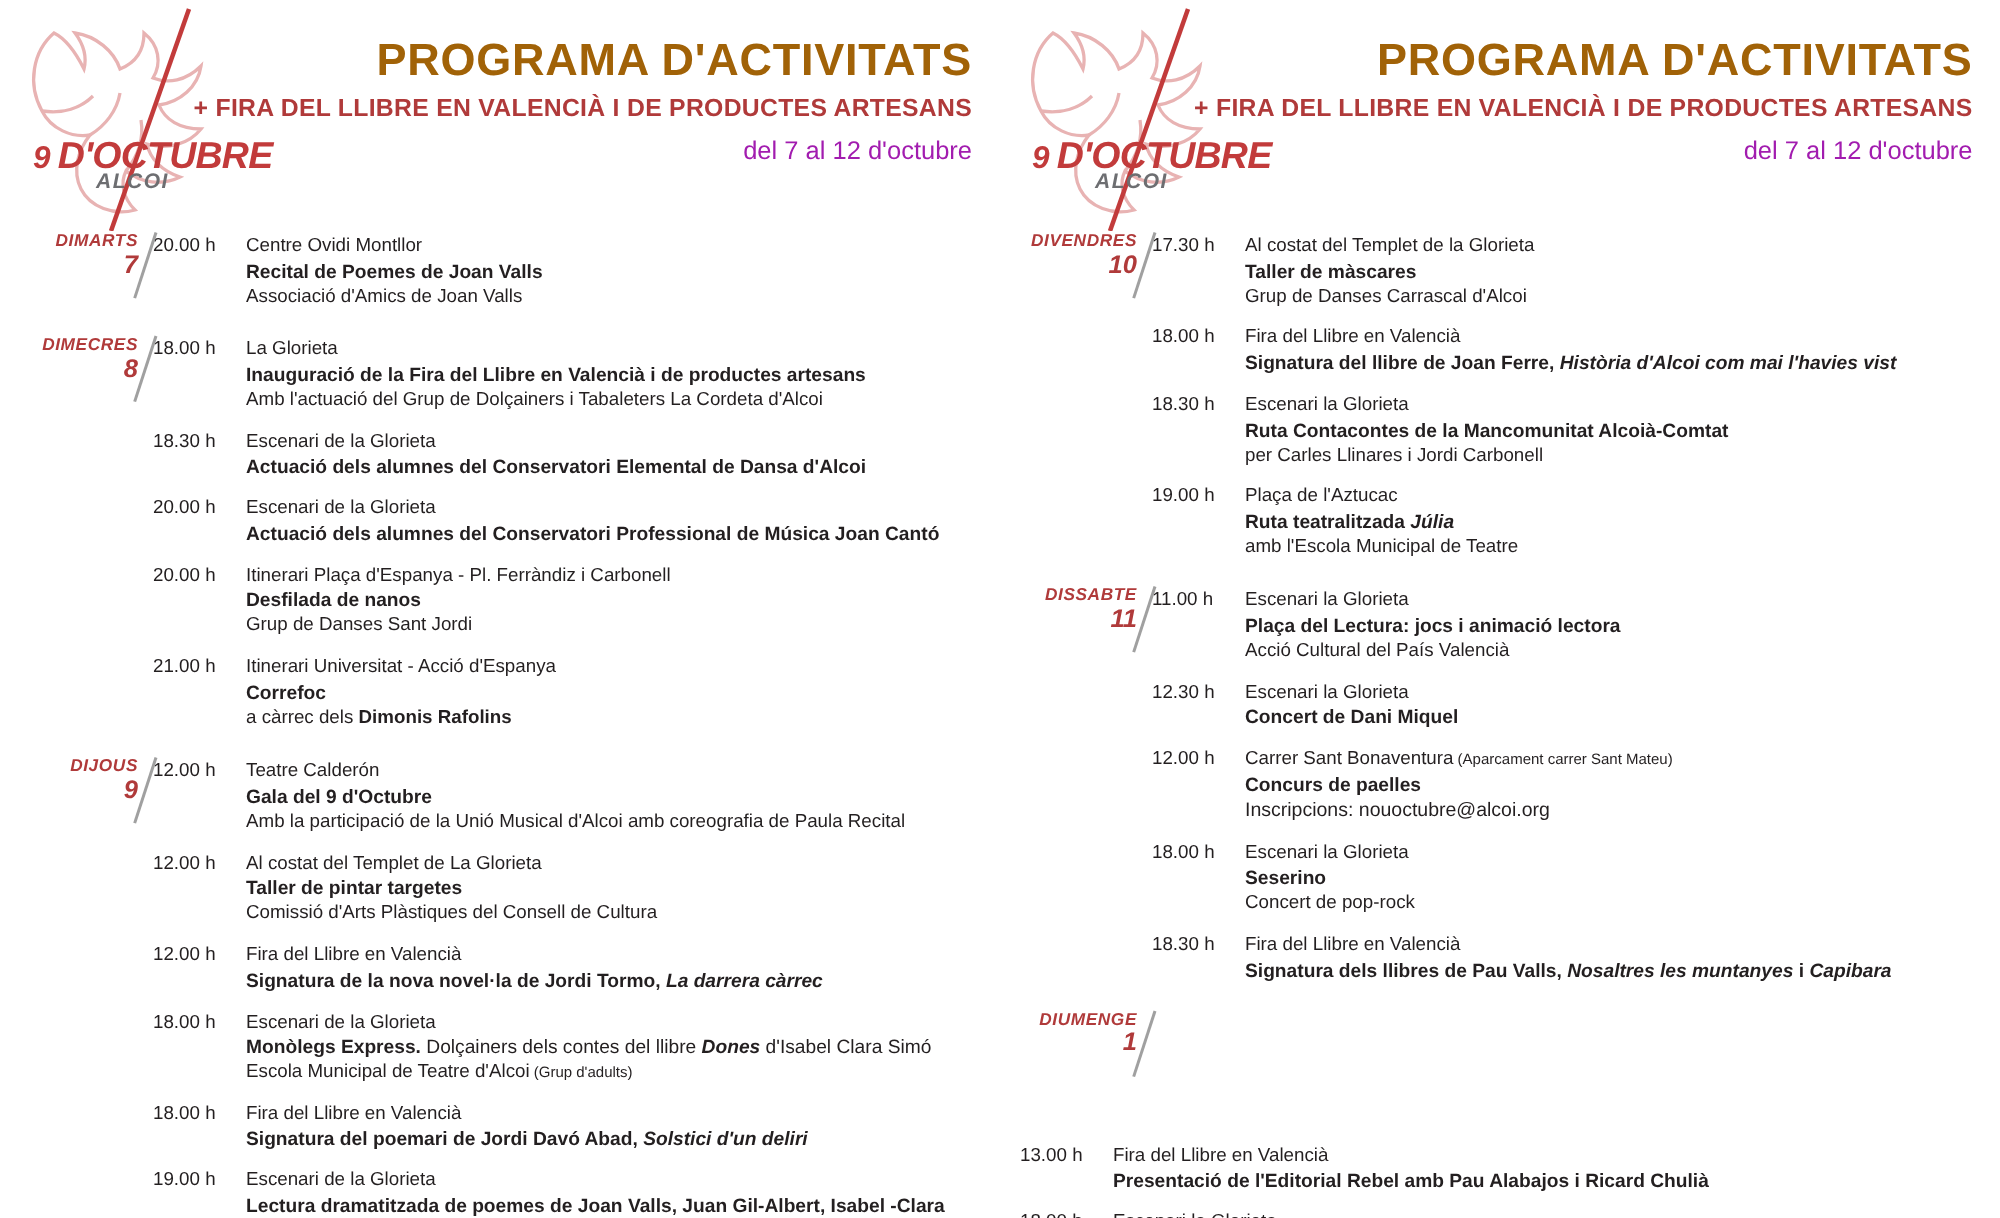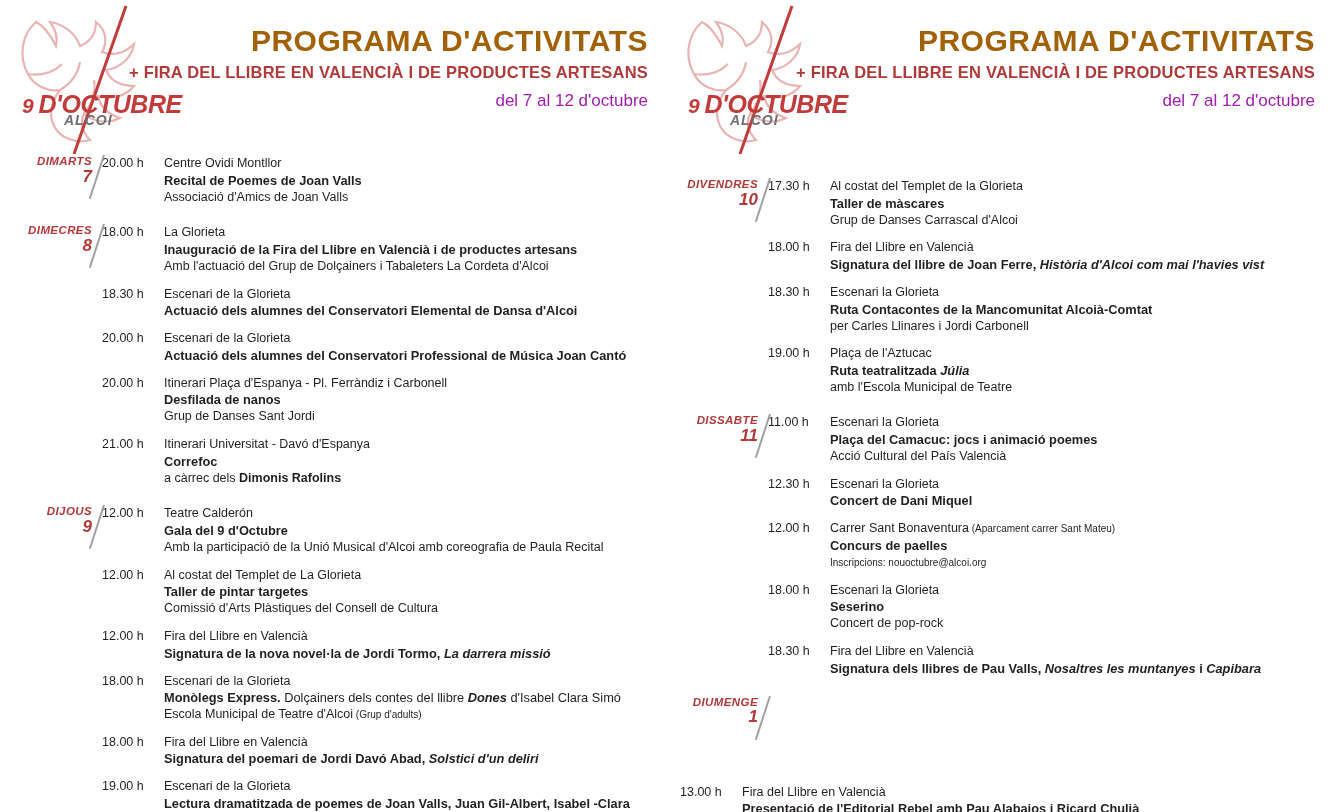--- a/index.html
+++ b/index.html
@@ -75,21 +75,21 @@
     font-size:12.5px;color:#231f20;padding-top:1px;
   }
   .edetail{flex:1;line-height:1.33;}
   .eplace{font-size:12.5px;color:#231f20;}
   .etitle{font-size:12.8px;font-weight:bold;color:#231f20;}
   .etitle em{font-style:italic;}
   .etitle span.reg{font-weight:normal;}
   .eextra{font-size:12.5px;color:#231f20;}
   .eextra b{font-weight:bold;}
   .small{font-size:10px;}
-  .tiny{font-size:10px;}
+  .tiny{font-size:13px;}
 </style>
 </head>
 <body>
 
 <div class="page">
 
   <div class="panel left">
     <div class="header">
       <div class="logo">
         <svg width="175" height="150" viewBox="0 0 175 150">
@@ -163,21 +163,21 @@
               <div class="etime">20.00 h</div>
               <div class="edetail">
                 <div class="eplace">Itinerari Plaça d'Espanya - Pl. Ferràndiz i Carbonell</div>
                 <div class="etitle">Desfilada de nanos</div>
                 <div class="eextra"><span>Grup de Danses Sant Jordi</span></div>
               </div>
             </div>
             <div class="event">
               <div class="etime">21.00 h</div>
               <div class="edetail">
-                <div class="eplace">Itinerari Universitat - Davó d'Espanya</div>
+                <div class="eplace">Itinerari Universitat - Acció d'Espanya</div>
                 <div class="etitle">Correfoc</div>
                 <div class="eextra">a càrrec dels <b>Dimonis Rafolins</b></div>
               </div>
             </div>
           </div>
         </div>
         <div class="day" style="margin-top: 8px;">
           <div class="day-label">
             <div class="day-name">DIJOUS</div>
             <div class="day-num">9</div>
@@ -197,21 +197,21 @@
               <div class="edetail">
                 <div class="eplace">Al costat del Templet de La Glorieta</div>
                 <div class="etitle">Taller de pintar targetes</div>
                 <div class="eextra"><span>Comissió d'Arts Plàstiques del Consell de Cultura</span></div>
               </div>
             </div>
             <div class="event">
               <div class="etime">12.00 h</div>
               <div class="edetail">
                 <div class="eplace">Fira del Llibre en Valencià</div>
-                <div class="etitle">Signatura de la nova novel·la de Jordi Tormo, <em>La darrera missió</em></div>
+                <div class="etitle">Signatura de la nova novel·la de Jordi Tormo, <em>La darrera càrrec</em></div>
               </div>
             </div>
             <div class="event">
               <div class="etime">18.00 h</div>
               <div class="edetail">
                 <div class="eplace">Escenari de la Glorieta</div>
                 <div class="etitle">Monòlegs Express.<span class="reg"> Dolçainers dels contes del llibre </span><em>Dones</em><span class="reg"> d'Isabel Clara Simó</span></div>
                 <div class="eextra"><span>Escola Municipal de Teatre d'Alcoi<span class="small"> (Grup d'adults)</span></span></div>
               </div>
             </div>
@@ -251,21 +251,21 @@
         </div>
         <div class="logo-city">ALCOI</div>
       </div>
       <div class="head-text">
         <div class="head-title">PROGRAMA D'ACTIVITATS</div>
         <div class="head-sub">+ FIRA DEL LLIBRE EN VALENCIÀ I DE PRODUCTES ARTESANS</div>
         <div class="head-dates">del 7 al 12 d'octubre</div>
       </div>
     </div>
     <div class="agenda" id="right-agenda">
-        <div class="day" style="margin-top: 23px;">
+        <div class="day" style="margin-top: 0;">
           <div class="day-label">
             <div class="day-name">DIVENDRES</div>
             <div class="day-num">10</div>
           </div>
           <div class="slash"></div>
           <div class="events">
             <div class="event">
               <div class="etime">17.30 h</div>
               <div class="edetail">
                 <div class="eplace">Al costat del Templet de la Glorieta</div>
@@ -302,21 +302,21 @@
           <div class="day-label">
             <div class="day-name">DISSABTE</div>
             <div class="day-num">11</div>
           </div>
           <div class="slash"></div>
           <div class="events">
             <div class="event">
               <div class="etime">11.00 h</div>
               <div class="edetail">
                 <div class="eplace">Escenari la Glorieta</div>
-                <div class="etitle">Plaça del Camacuc: jocs i animació poemes</div>
+                <div class="etitle">Plaça del Lectura: jocs i animació lectora</div>
                 <div class="eextra"><span>Acció Cultural del País Valencià</span></div>
               </div>
             </div>
             <div class="event">
               <div class="etime">12.30 h</div>
               <div class="edetail">
                 <div class="eplace">Escenari la Glorieta</div>
                 <div class="etitle">Concert de Dani Miquel</div>
               </div>
             </div>

